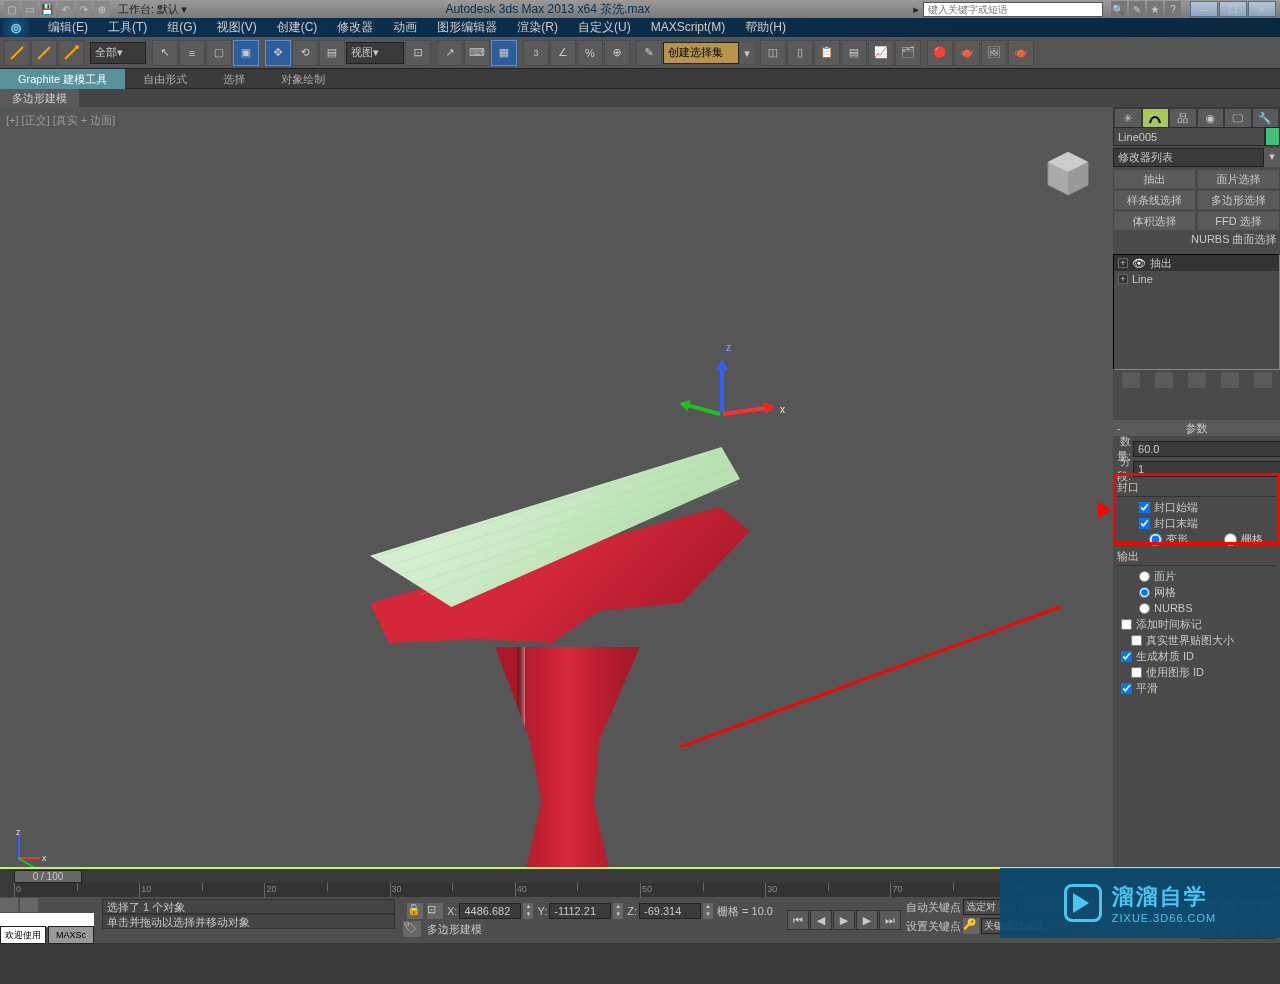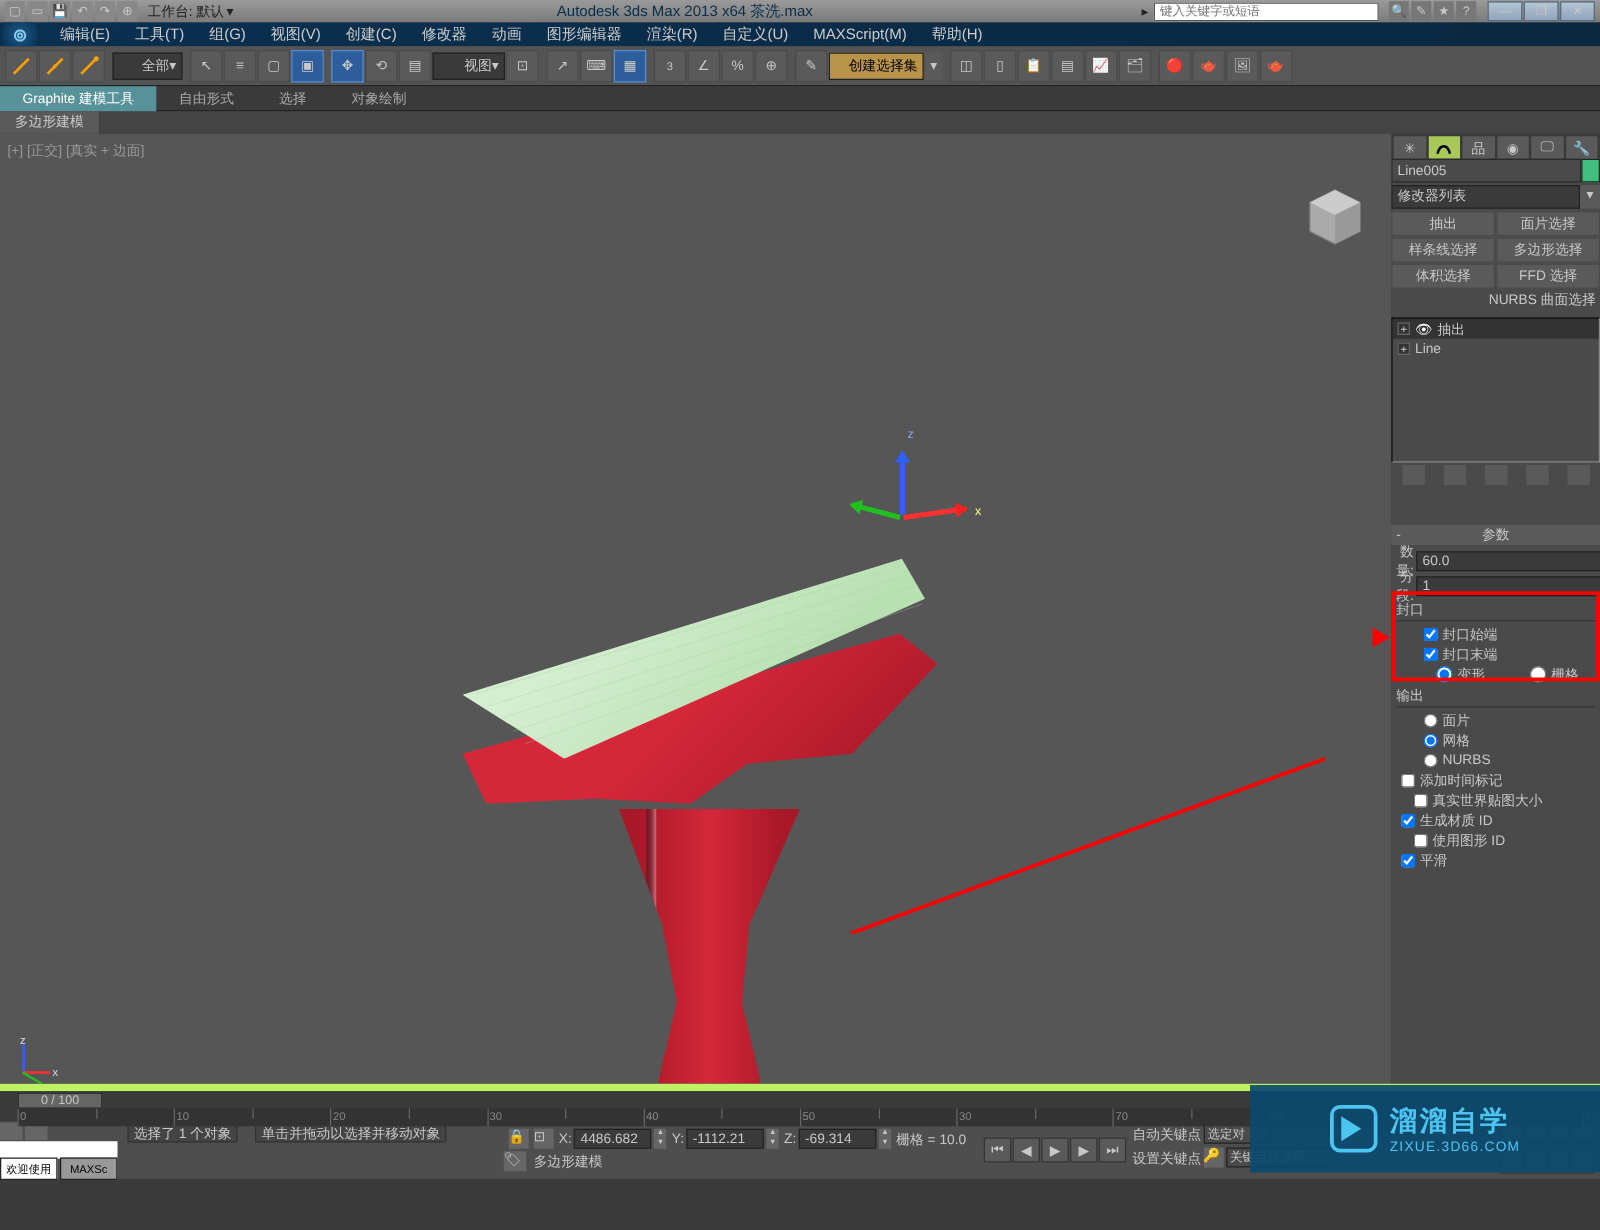--- a/index.html
+++ b/index.html
@@ -20,21 +20,21 @@
 
 .menu-bar { height: 19px; background: linear-gradient(135deg, #0a3050, #0a2840); display: flex; align-items: center; padding-left: 2px; }
 .menu-bar .app-icon { width: 28px; height: 19px; background: radial-gradient(circle, #1a5a8a, #0a3050); display: flex; align-items: center; justify-content: center; font-size: 14px; color: #85c8eb; font-weight: bold; border-radius: 3px; margin-right: 8px; }
 .menu-bar .menu-item { padding: 0 10px; color: #ccc; font-size: 12px; line-height: 19px; }
 
 
 .main-toolbar { height: 32px; background: #545454; display: flex; align-items: center; padding: 0 4px; gap: 1px; border-bottom: 1px solid #222; }
 .main-toolbar .tb-btn { width: 26px; height: 26px; background: #5a5a5a; border: 1px solid #4a4a4a; display: inline-flex; align-items: center; justify-content: center; }
 .main-toolbar .tb-btn.active { background: #2d5d9a; border-color: #5a8dcd; }
 .main-toolbar .sep { width: 4px; height: 26px; }
-.main-toolbar .dropdown { height: 22px; background: #3a3a3a; border: 1px solid #222; color: #c8c8c8; padding: 0 4px; font-size: 11px; display: inline-flex; align-items: center; justify-content: flex-end; }
+.main-toolbar .dropdown { height: 22px; background: #3a3a3a; border: 1px solid #222; color: #c8c8c8; padding: 0 4px; font-size: 11px; display: inline-flex; align-items: center; }
 .main-toolbar .dropdown.sel-filter { width: 56px; }
 .main-toolbar .dropdown.view { width: 58px; }
 .main-toolbar .dropdown.named-sel { width: 76px; background: #b8934a; color: #000; }
 
 
 .ribbon { height: 20px; background: #3a3a3a; display: flex; border-bottom: 1px solid #222; }
 .ribbon .tab { padding: 0 18px; height: 20px; line-height: 20px; color: #aaa; font-size: 11px; }
 .ribbon .tab.active { background: #57929a; color: #fff; }
 .sub-ribbon { height: 18px; background: #444; display: flex; }
 .sub-ribbon .tab { padding: 0 12px; line-height: 18px; background: #5a5a5a; color: #ccc; font-size: 11px; }
@@ -106,35 +106,35 @@
 .check-row { display: flex; align-items: center; height: 16px; gap: 4px; padding-left: 22px; font-size: 11px; }
 .check-row input[type=checkbox], .check-row input[type=radio] { width: 11px; height: 11px; }
 .radio-row { display: flex; align-items: center; gap: 4px; padding-left: 18px; height: 16px; font-size: 11px; }
 .radio-inline { display: flex; gap: 18px; padding-left: 14px; }
 
 
 .highlight-box { position: absolute; top: 473px; right: 0; width: 167px; height: 72px; border: 3px solid red; pointer-events: none; z-index: 100; }
 .highlight-arrow-head { position: absolute; top: 502px; right: 160px; width: 0; height: 0; border: 8px solid transparent; border-left: 14px solid red; z-index: 99; }
 
 
-.timeline-area { height: 30px; background: #3a3a3a; border-top: 6px solid #bef264; position: relative; }
+.timeline-area { height: 30px; background: #3a3a3a; border-top: 2px solid #bef264; position: relative; }
 .time-slider { height: 14px; background: #3a3a3a; display: flex; align-items: center; }
 .time-slider .handle { width: 68px; height: 13px; background: #666; border: 1px solid #222; margin-left: 14px; text-align: center; font-size: 10px; line-height: 12px; }
 .time-ruler { height: 14px; background: #333; position: relative; margin-left: 14px; margin-right: 14px; }
 .time-ruler .tick { position: absolute; width: 1px; height: 8px; background: #666; top: 0; }
 .time-ruler .tick.major { height: 14px; }
 .time-ruler .tick-lbl { position: absolute; font-size: 9px; color: #888; top: 1px; }
 
 
 .status-area { height: 46px; background: #4e4e4e; display: flex; }
 .status-left { width: 100px; display: flex; flex-direction: column; }
 .status-left .sr { height: 16px; display: flex; align-items: center; gap: 2px; }
 .macro-btn { width: 46px; height: 18px; background: #fff; border: 1px solid #222; color: #000; font-size: 9px; text-align: center; line-height: 16px; }
 .macro-btn2 { width: 46px; height: 18px; background: #999; border: 1px solid #222; color: #000; font-size: 9px; text-align: center; line-height: 16px; }
-.prompt-area { flex: 1; display: flex; flex-direction: row; padding: 2px; gap: 14px; }
+.prompt-area { flex: 1; display: flex; flex-direction: column; padding: 2px; gap: 0; }
 .prompt-area .pline { height: 15px; background: #444; border: 1px solid #333; padding: 0 4px; font-size: 11px; line-height: 14px; color: #c8c8c8; }
 .coord-area { display: flex; align-items: center; gap: 4px; padding: 0 4px; }
 .coord-box { display: flex; align-items: center; gap: 2px; }
 .coord-box .cl { font-size: 11px; color: #c8c8c8; }
 .coord-box input { width: 62px; height: 16px; background: #3a3a3a; border: 1px solid #222; color: #c8c8c8; padding: 0 4px; font-size: 11px; }
 .coord-box .spins { width: 10px; display: flex; flex-direction: column; }
 .coord-box .spins .sp { height: 8px; background: #666; font-size: 6px; text-align: center; }
 .grid-label { font-size: 11px; color: #c8c8c8; }
 .anim-controls { display: flex; gap: 1px; align-items: center; padding: 0 4px; }
 .anim-btn { width: 22px; height: 20px; background: #5a5a5a; border: 1px solid #333; display: inline-flex; align-items: center; justify-content: center; }

